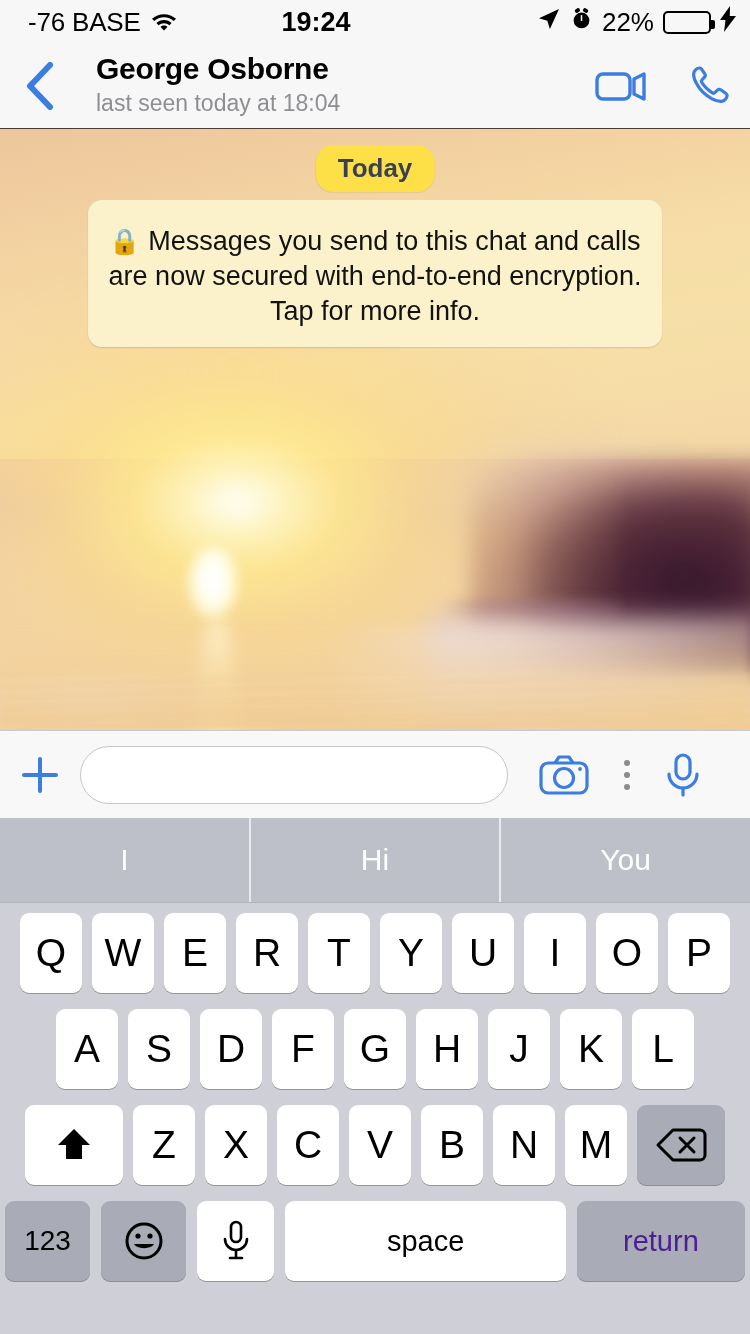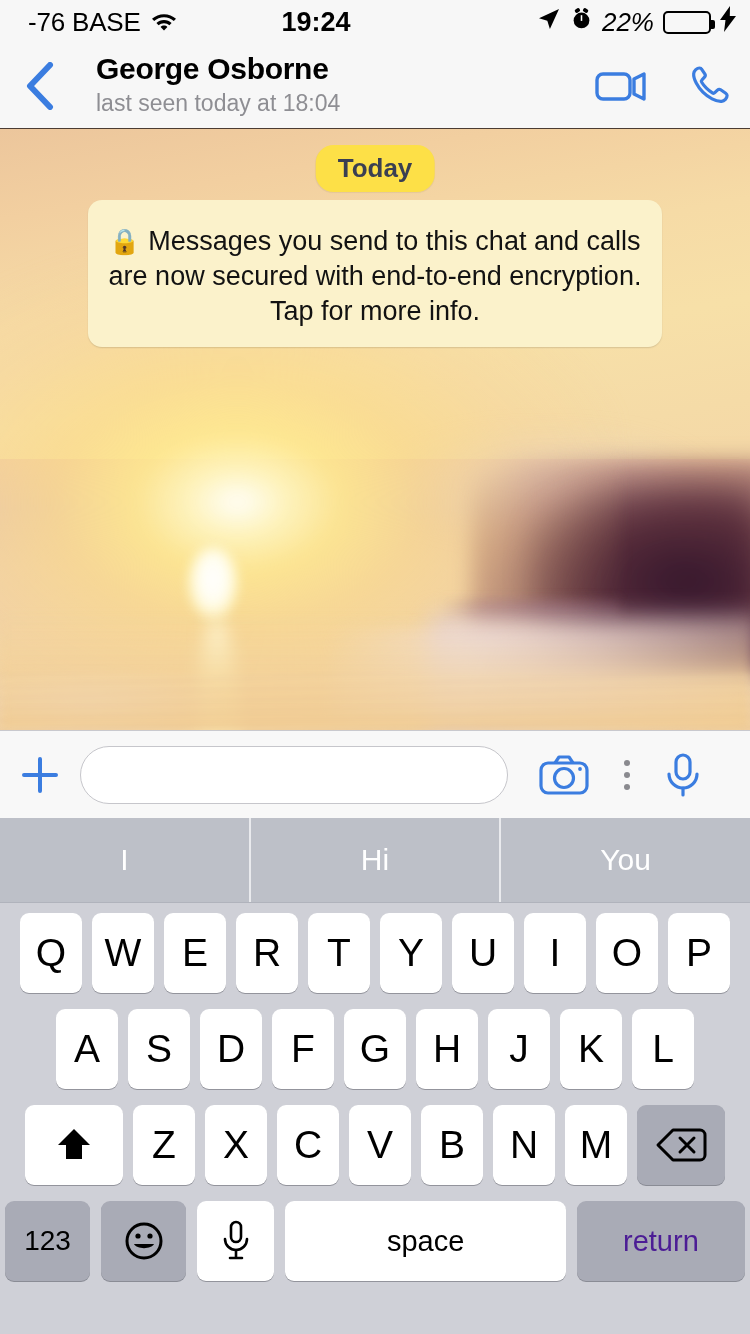--- a/index.html
+++ b/index.html
@@ -14,21 +14,21 @@
   
   .statusbar{
     position:absolute;top:0;left:0;width:750px;height:44px;
     background:#F7F7F7;
     display:flex;align-items:center;
     font-size:26px;color:#000;
   }
   .sb-left{position:absolute;left:28px;display:flex;align-items:center;gap:9px;}
   .sb-carrier{font-size:26px;letter-spacing:-0.2px;}
   .sb-center{position:absolute;left:0;width:632px;text-align:center;font-weight:bold;font-size:27px;}
-  .sb-right{position:absolute;right:14px;display:flex;align-items:center;gap:9px;font-style:italic;}
+  .sb-right{position:absolute;right:14px;display:flex;align-items:center;gap:9px;}
   .sb-pct{font-size:26px;}
   .battery{
     position:relative;width:48px;height:23px;border:2px solid #000;border-radius:5px;
     box-sizing:border-box;padding:2px;
   }
   .battery::after{
     content:"";position:absolute;right:-6px;top:7px;width:4px;height:9px;
     background:#000;border-radius:0 2px 2px 0;
   }
   .battery-fill{height:100%;background:#4CD964;border-radius:2px;}

